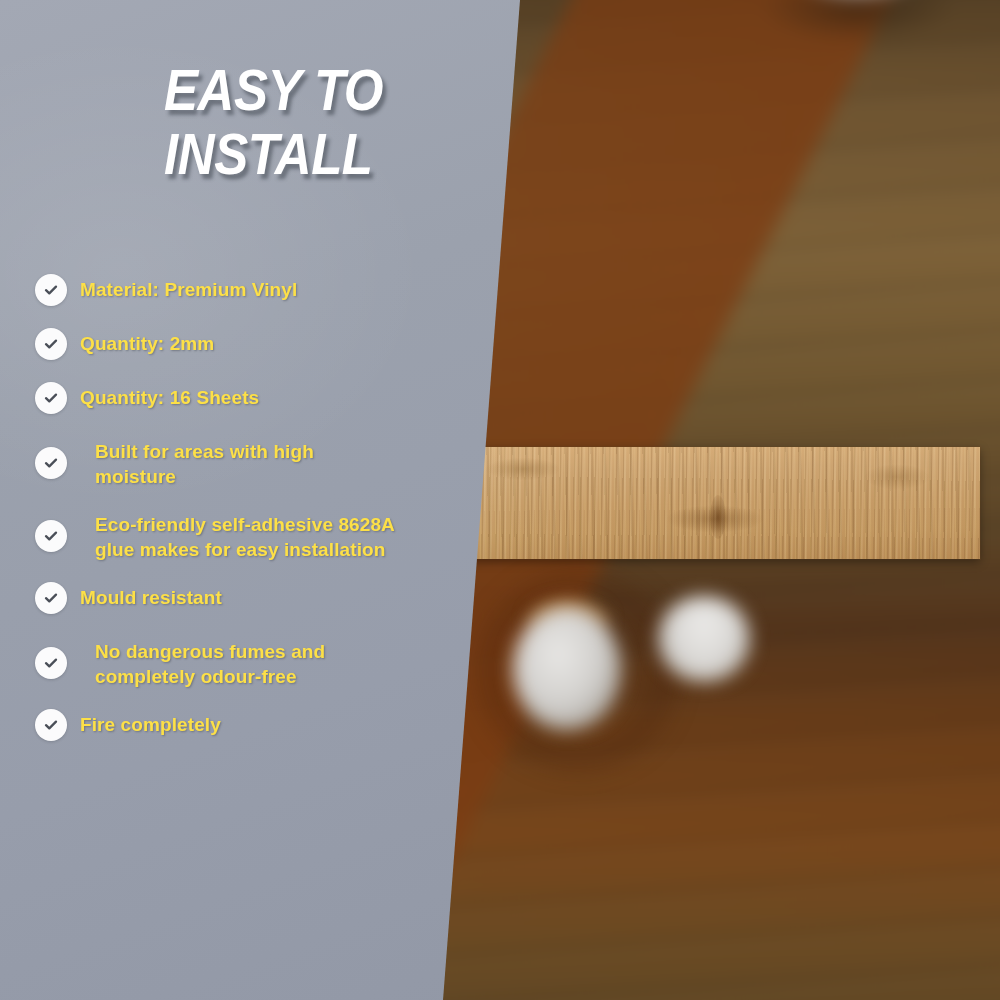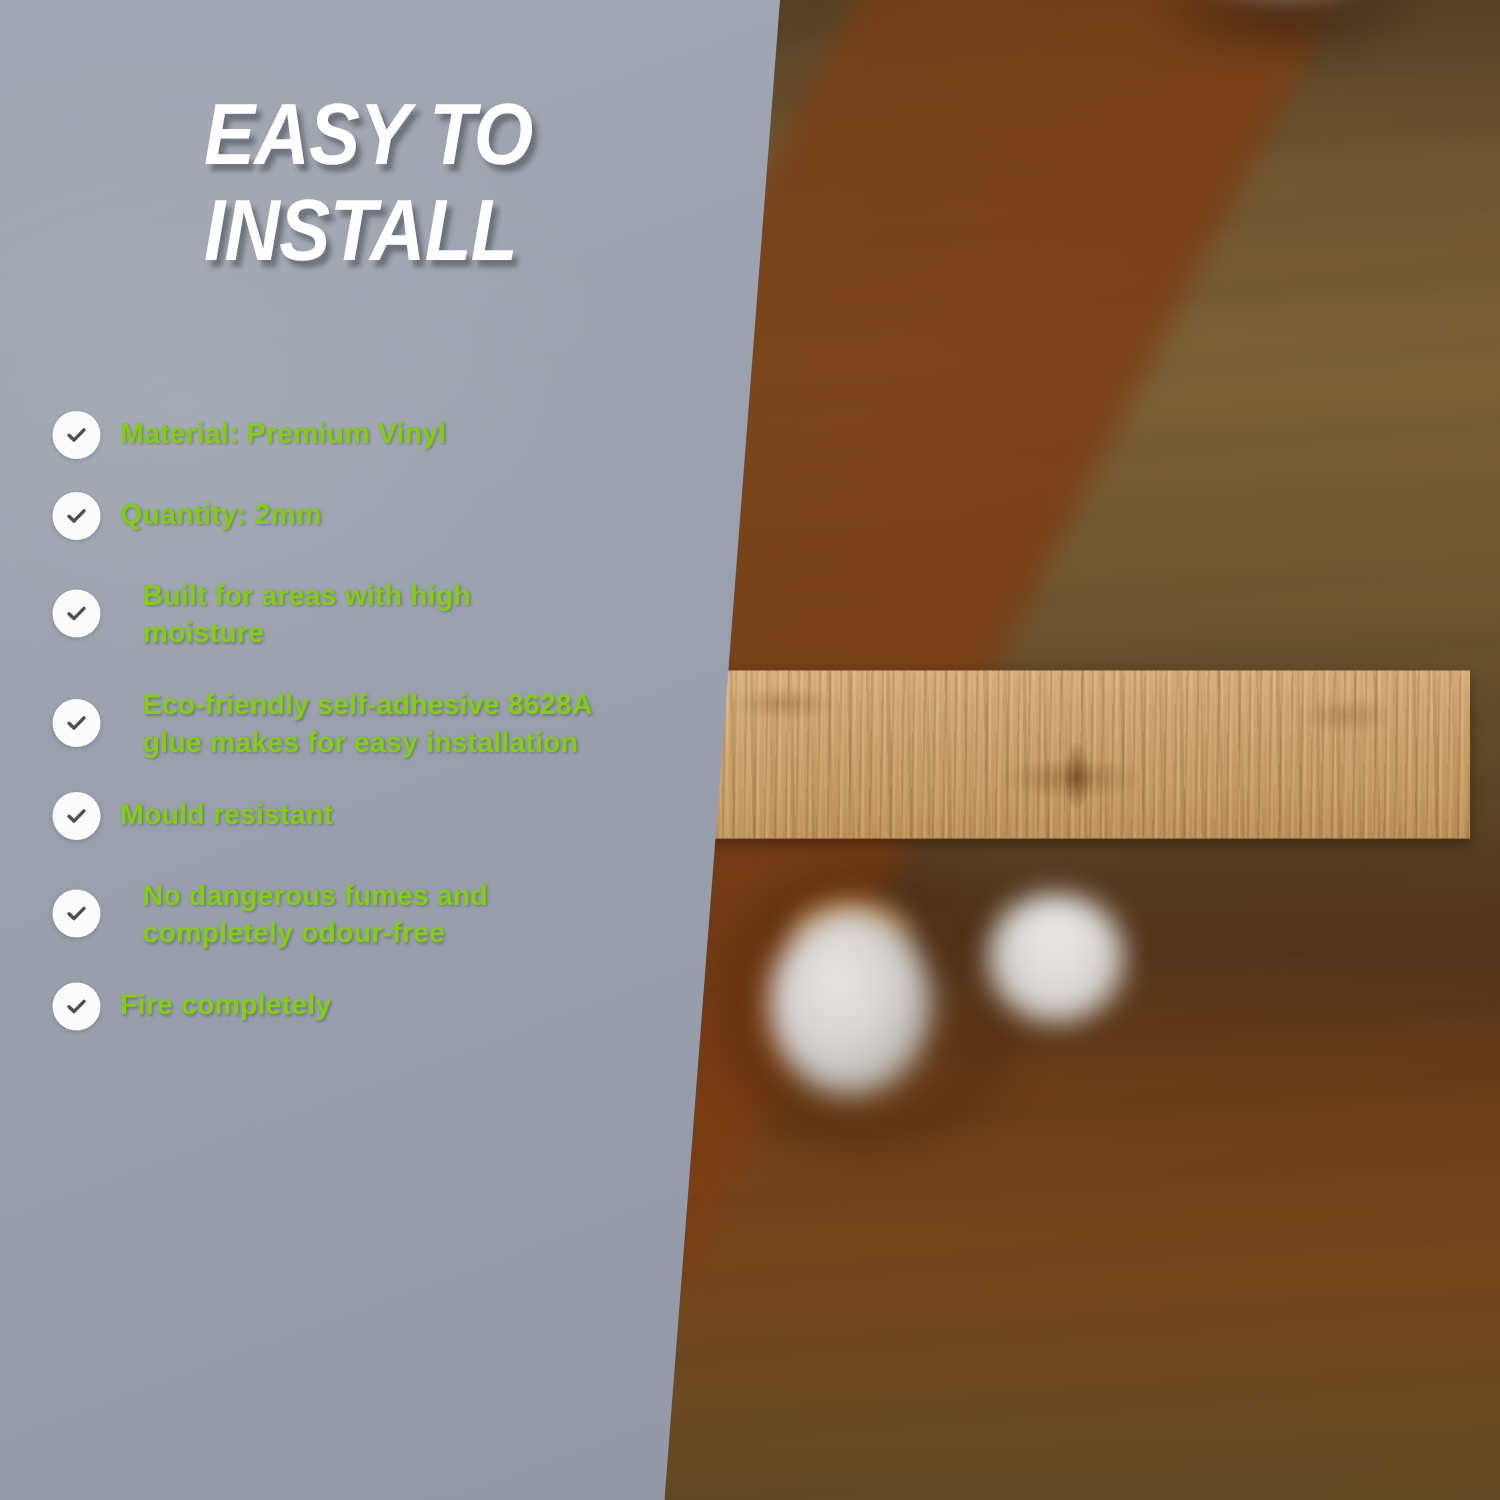--- a/index.html
+++ b/index.html
@@ -139,21 +139,21 @@
     position: absolute;
     inset: 0;
     background: radial-gradient(ellipse 430px 330px at 120px 270px, rgba(255,255,255,0.09) 0%, rgba(255,255,255,0) 72%);
     clip-path: polygon(0 0, 520px 0, 443px 1000px, 0 1000px);
     pointer-events: none;
   }
 
   
   .headline {
     position: absolute;
-    left: 136px;
+    left: 164px;
     top: 58px;
     width: 290px;
   }
   .headline-line {
     display: block;
     color: #ffffff;
     font-family: "Liberation Sans", sans-serif;
     font-weight: 700;
     font-style: italic;
     font-size: 58px;
@@ -185,21 +185,21 @@
     border-radius: 50%;
     background: #fbfbfc;
     display: flex;
     align-items: center;
     justify-content: center;
     box-shadow: 0 1px 3px rgba(40,45,55,0.22);
     margin-right: 13px;
   }
   .check-badge svg { display: block; }
   .feature-text {
-    color: #84cc16;
+    color: #fde047;
     font-family: "Liberation Sans", sans-serif;
     font-weight: 700;
     font-size: 19px;
     line-height: 25px;
     letter-spacing: 0.1px;
     text-shadow: 1px 1px 2px rgba(50,55,65,0.40);
     max-width: 300px;
     padding-top: 3px;
   }
   .feature.multi .check-badge { align-self: center; }
@@ -242,20 +242,28 @@
 
     <div class="feature">
       <span class="check-badge">
         <svg width="18" height="18" viewBox="0 0 18 18" aria-hidden="true">
           <path d="M4 9.2 L7.3 12.4 L14 5.6" fill="none" stroke="#4a4f58" stroke-width="2.3" stroke-linecap="round" stroke-linejoin="round"></path>
         </svg>
       </span>
       <span class="feature-text">Quantity: 2mm</span>
     </div>
 
+    <div class="feature">
+      <span class="check-badge">
+        <svg width="18" height="18" viewBox="0 0 18 18" aria-hidden="true">
+          <path d="M4 9.2 L7.3 12.4 L14 5.6" fill="none" stroke="#4a4f58" stroke-width="2.3" stroke-linecap="round" stroke-linejoin="round"></path>
+        </svg>
+      </span>
+      <span class="feature-text">Quantity: 16 Sheets</span>
+    </div>
 
     <div class="feature multi tight">
       <span class="check-badge">
         <svg width="18" height="18" viewBox="0 0 18 18" aria-hidden="true">
           <path d="M4 9.2 L7.3 12.4 L14 5.6" fill="none" stroke="#4a4f58" stroke-width="2.3" stroke-linecap="round" stroke-linejoin="round"></path>
         </svg>
       </span>
       <span class="feature-text">Built for areas with high moisture</span>
     </div>
 

